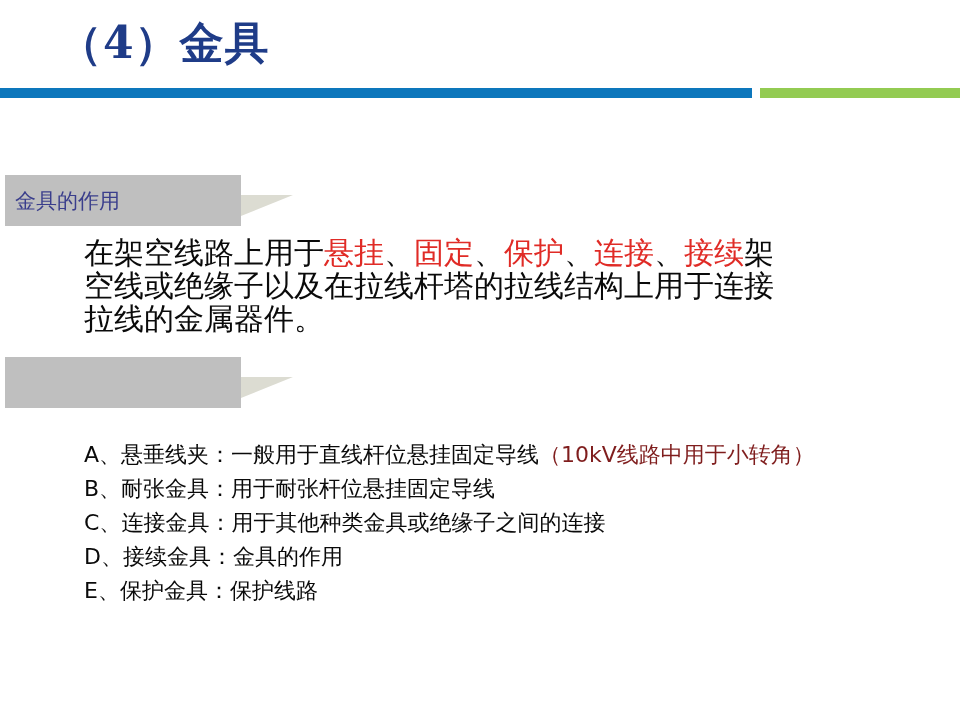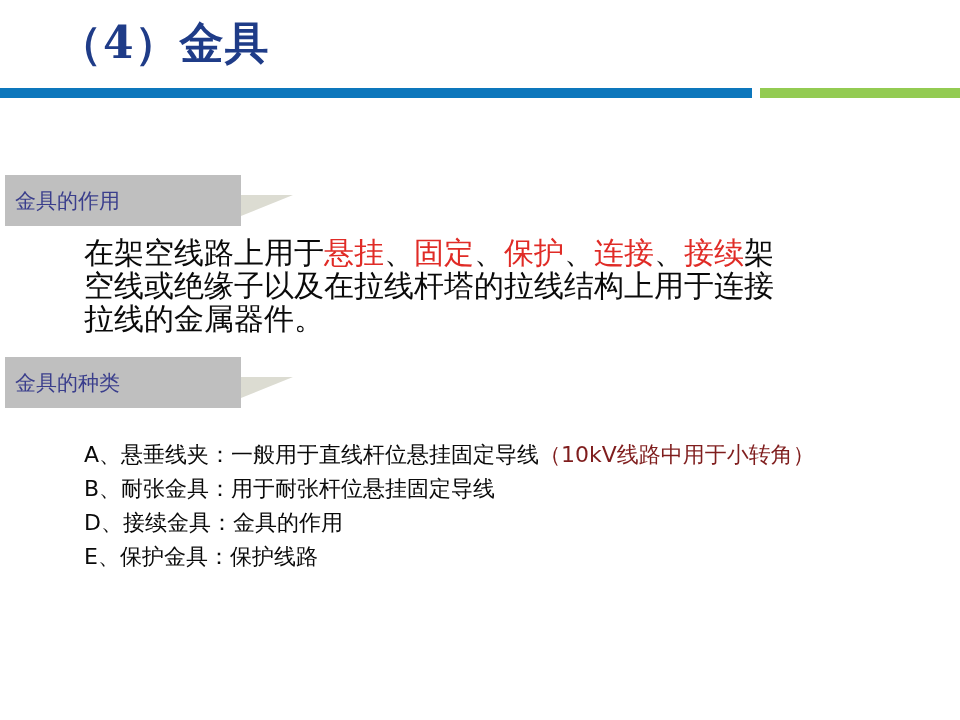--- a/index.html
+++ b/index.html
@@ -140,28 +140,28 @@
         <polygon points="0,20 52,20 0,41" fill="#DCDCD2"></polygon>
       </svg>
     </span>
   </div>
 
   <div class="body-paragraph">
     <span>在架空线路上用于</span><span class="hl-red">悬挂</span><span>、</span><span class="hl-red">固定</span><span>、</span><span class="hl-red">保护</span><span>、</span><span class="hl-red">连接</span><span>、</span><span class="hl-red">接续</span><span>架空线或绝缘子以及在拉线杆塔的拉线结构上用于连接拉线的金属器件。</span>
   </div>
 
   <div class="banner banner-2">
-    <span class="banner-label">金具的种类</span>
     <span class="banner-flag">
       <svg width="52" height="41" viewBox="0 0 52 41" xmlns="http://www.w3.org/2000/svg">
         <polygon points="0,20 52,20 0,41" fill="#DCDCD2"></polygon>
       </svg>
     </span>
   </div>
 
   <div class="type-list">
     <div class="list-item"><span>A、</span><span>悬垂线夹：</span><span>一般用于直线杆位悬挂固定导线</span><span class="note-magenta">（10kV线路中用于小转角）</span></div>
     <div class="list-item"><span>B、</span><span>耐张金具：</span><span>用于耐张杆位悬挂固定导线</span><span class="note-magenta"></span></div>
+    <div class="list-item"><span>C、</span><span>连接金具：</span><span>用于其他种类金具或绝缘子之间的连接</span><span class="note-magenta"></span></div>
     <div class="list-item"><span>D、</span><span>接续金具：</span><span>金具的作用</span><span class="note-magenta"></span></div>
     <div class="list-item"><span>E、</span><span>保护金具：</span><span>保护线路</span><span class="note-magenta"></span></div>
   </div>
 
 </div>
 
 </body></html>

